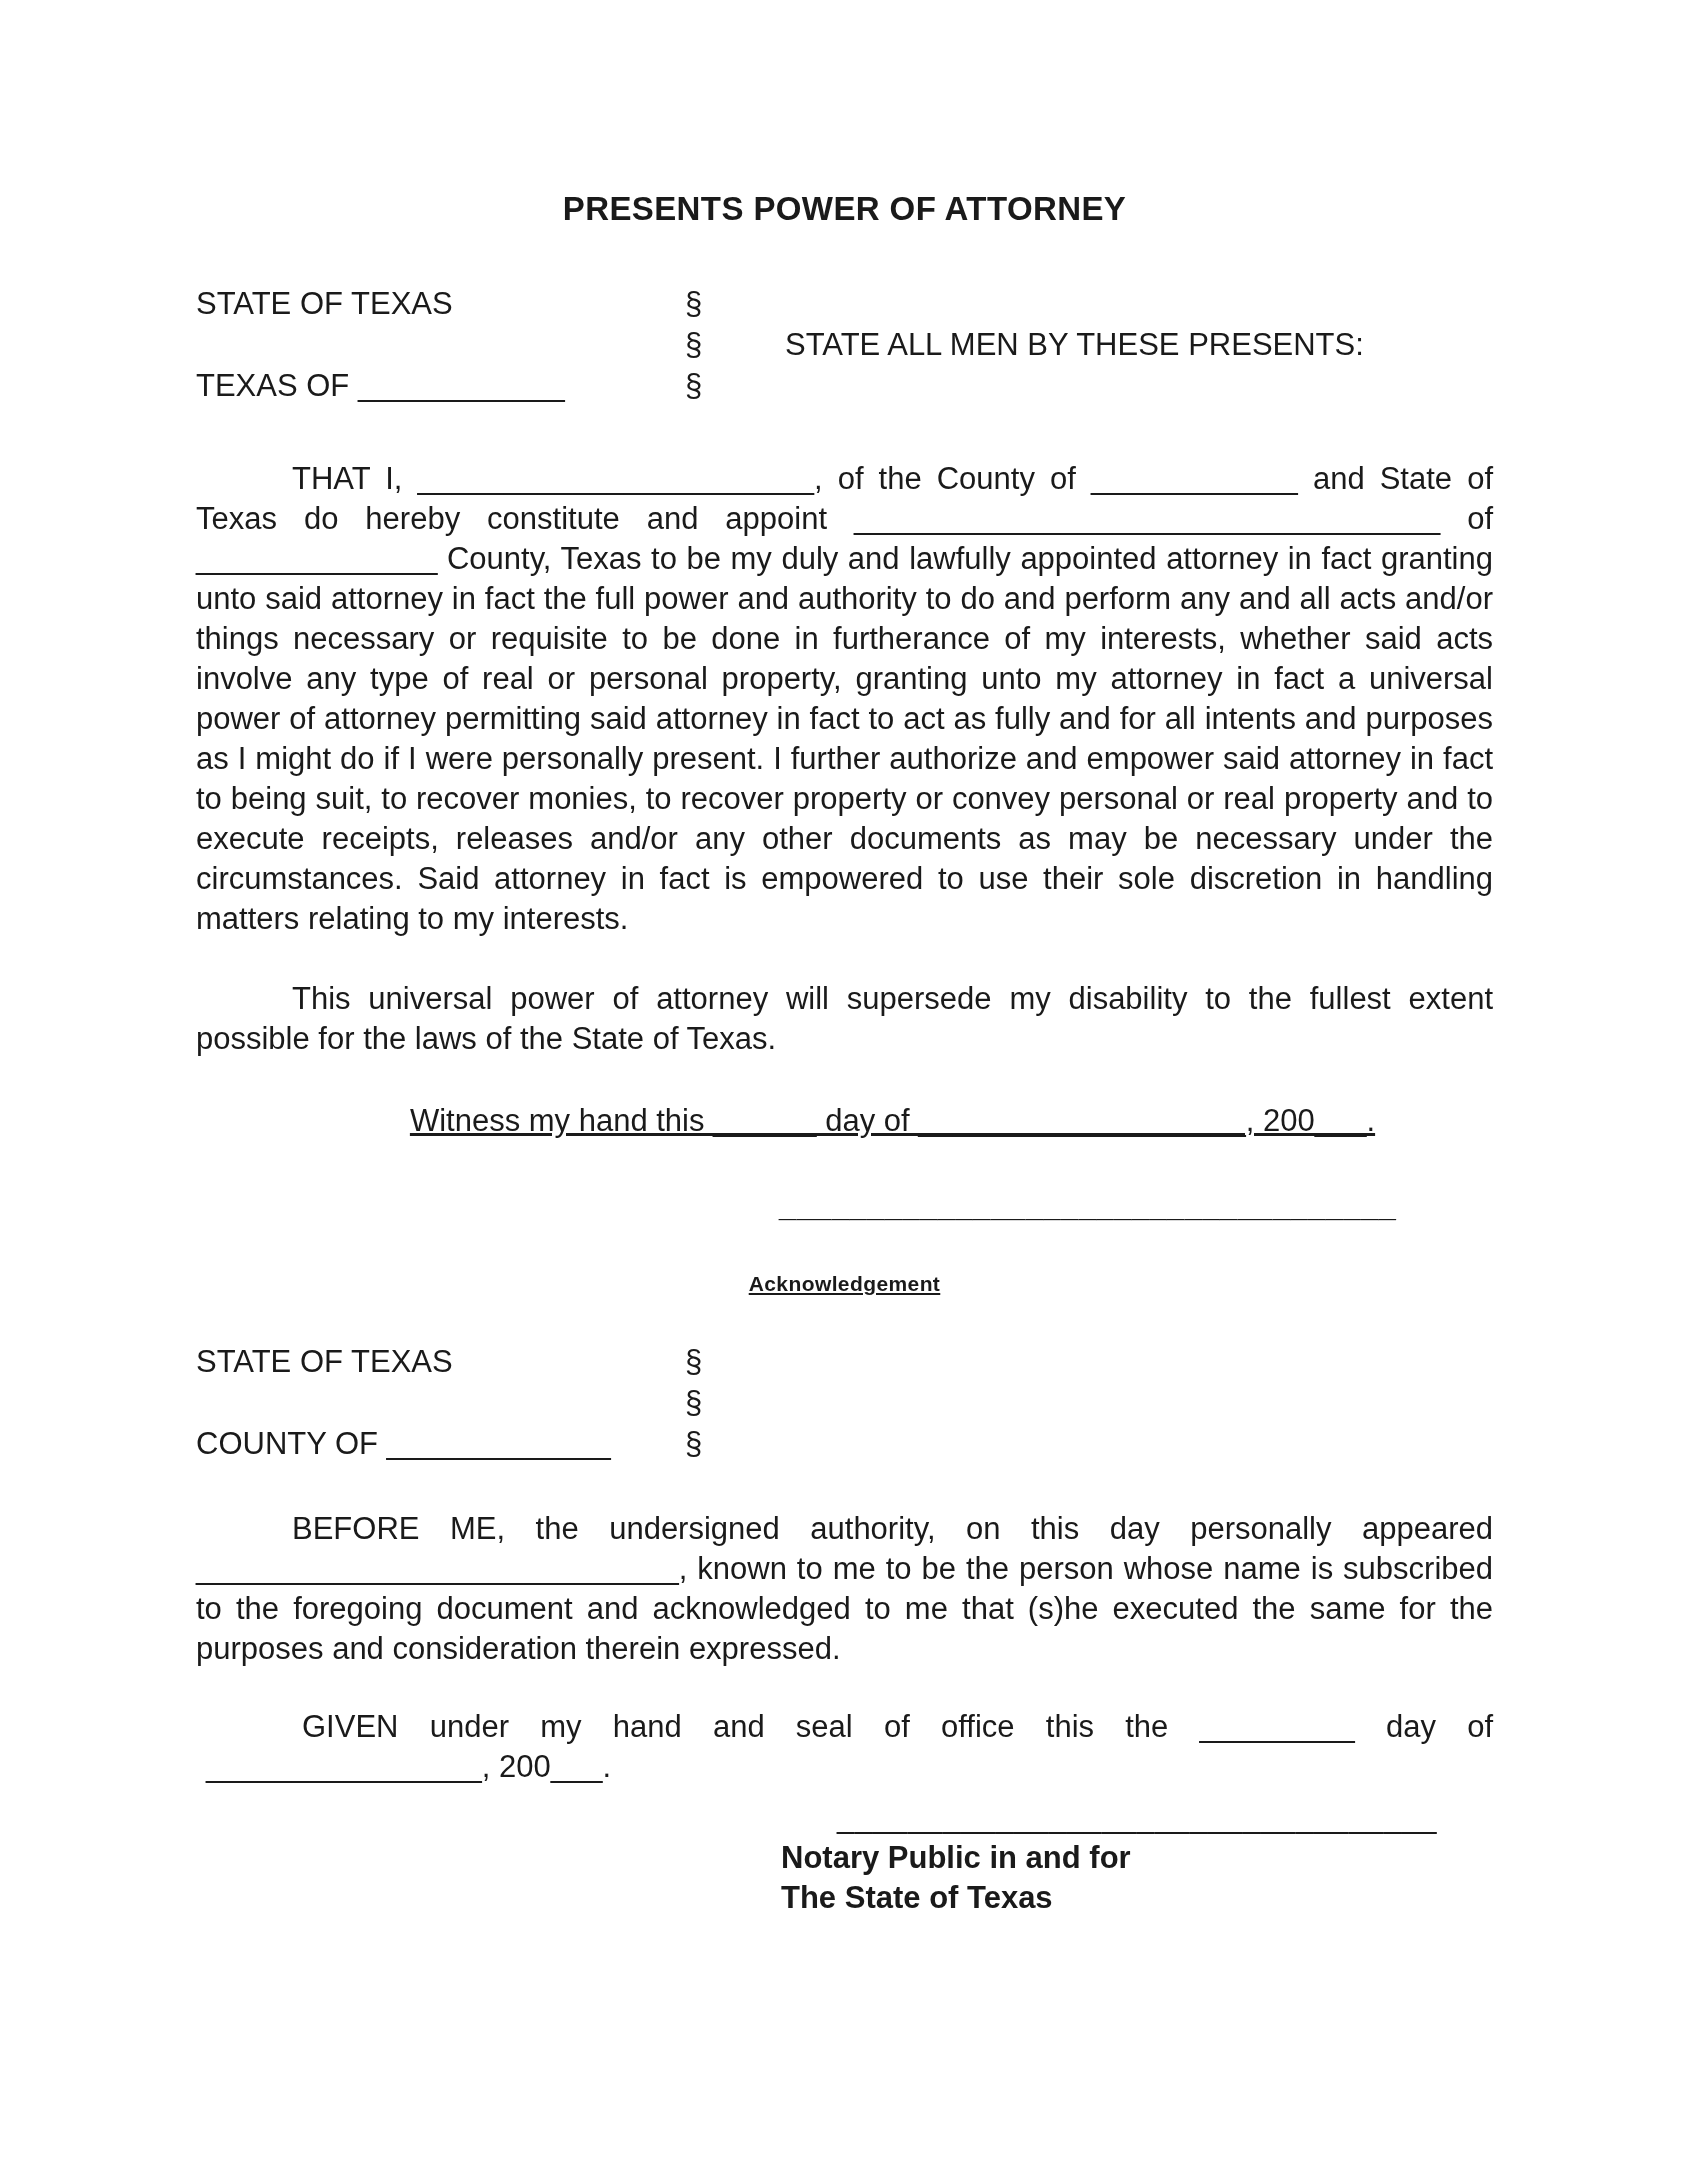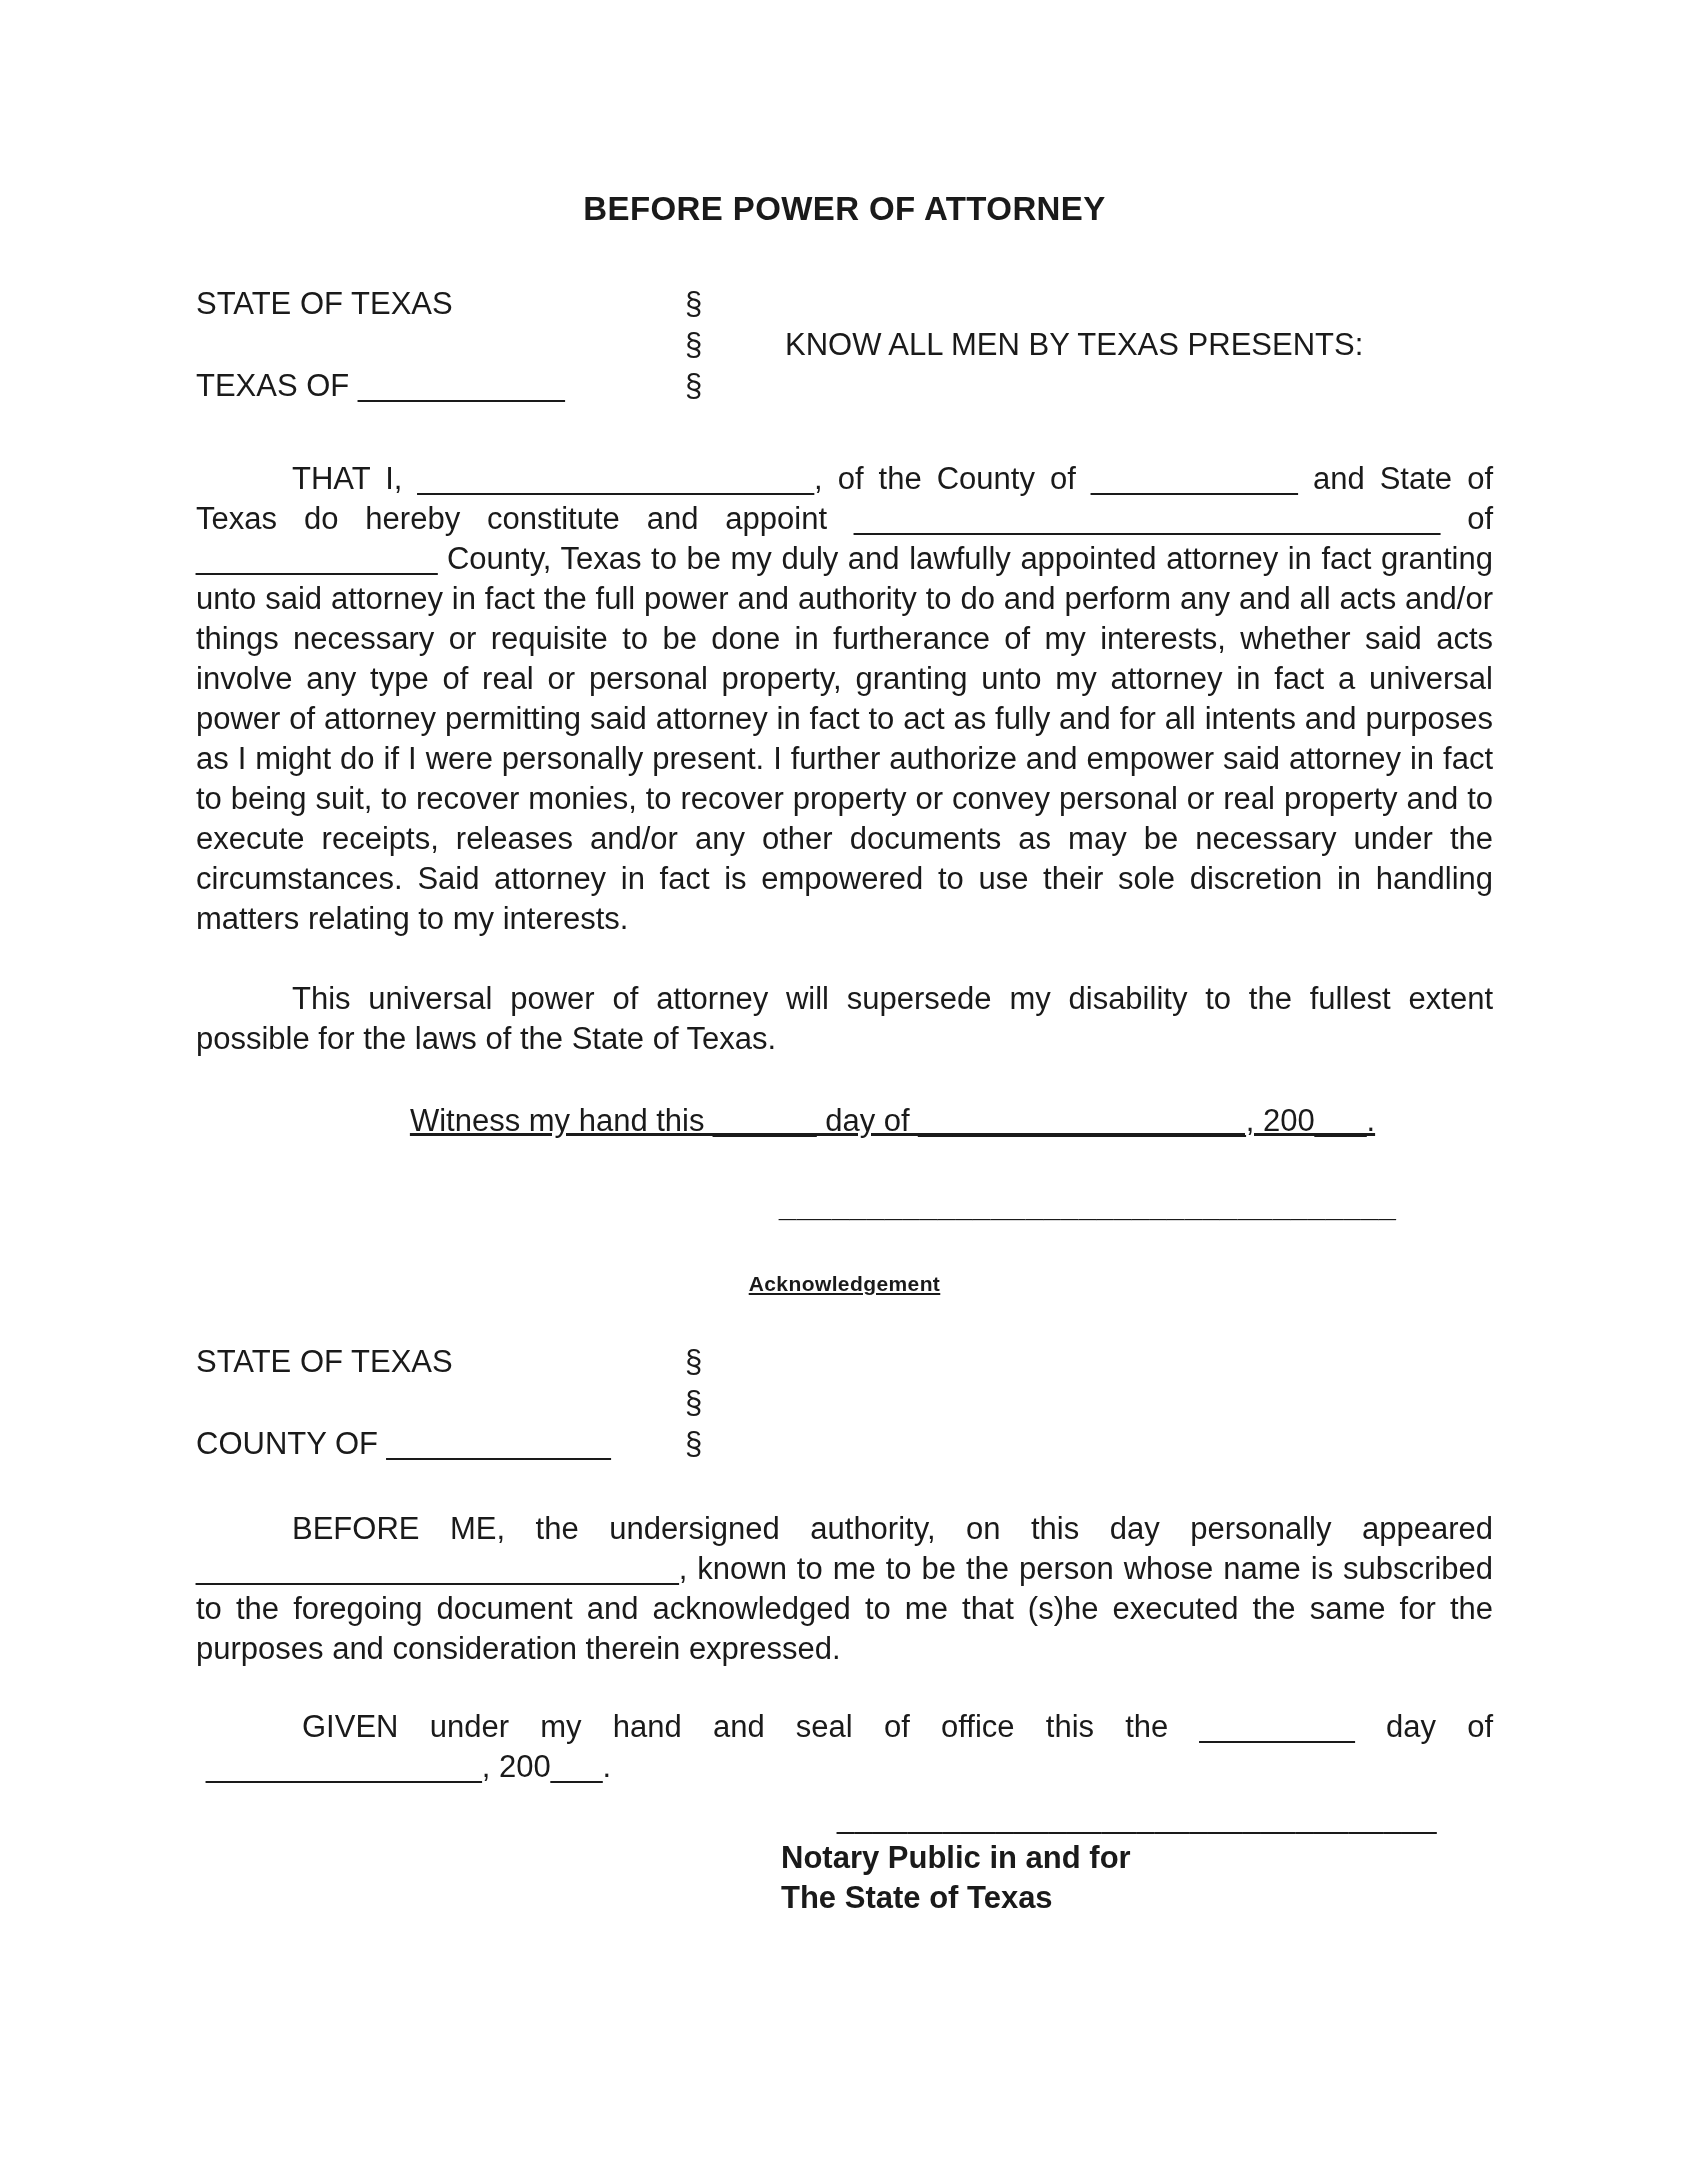--- a/index.html
+++ b/index.html
@@ -68,36 +68,36 @@
   .notary-label {
     margin-left: 585px;
     font-weight: bold;
   }
 </style>
 </head>
 <body>
 
 <div class="page">
 
-  <h1 class="title">BEFORE POWER OF ATTORNEY</h1>
+  <h1 class="title">PRESENTS POWER OF ATTORNEY</h1>
 
   <div class="venue">
     <div class="venue-left">
       <div class="venue-row">STATE OF TEXAS</div>
       <div class="venue-row"></div>
       <div class="venue-row">TEXAS OF ____________</div>
     </div>
     <div class="venue-sect">
       <div class="venue-row">§</div>
       <div class="venue-row">§</div>
       <div class="venue-row">§</div>
     </div>
     <div class="venue-right">
       <div class="venue-row"></div>
-      <div class="venue-row">KNOW ALL MEN BY TEXAS PRESENTS:</div>
+      <div class="venue-row">STATE ALL MEN BY THESE PRESENTS:</div>
       <div class="venue-row"></div>
     </div>
   </div>
 
   <p class="para indented granting">THAT I, _______________________, of the County of ____________ and State of Texas do hereby constitute and appoint __________________________________ of ______________ County, Texas to be my duly and lawfully appointed attorney in fact granting unto said attorney in fact the full power and authority to do and perform any and all acts and/or things necessary or requisite to be done in furtherance of my interests, whether said acts involve any type of real or personal property, granting unto my attorney in fact a universal power of attorney permitting said attorney in fact to act as fully and for all intents and purposes as I might do if I were personally present.  I further authorize and empower said attorney in fact to being suit, to recover monies, to recover property or convey personal or real property and to execute receipts, releases and/or any other documents as may be necessary under the circumstances.  Said attorney in fact is empowered to use their sole discretion in handling matters relating to my interests.</p>
 
   <p class="para indented supersede">This universal power of attorney will supersede my disability to the fullest extent possible for the laws of the State of Texas.</p>
 
   <p class="para indented witness">Witness my hand this ______ day of ___________________, 200___.</p>
 

